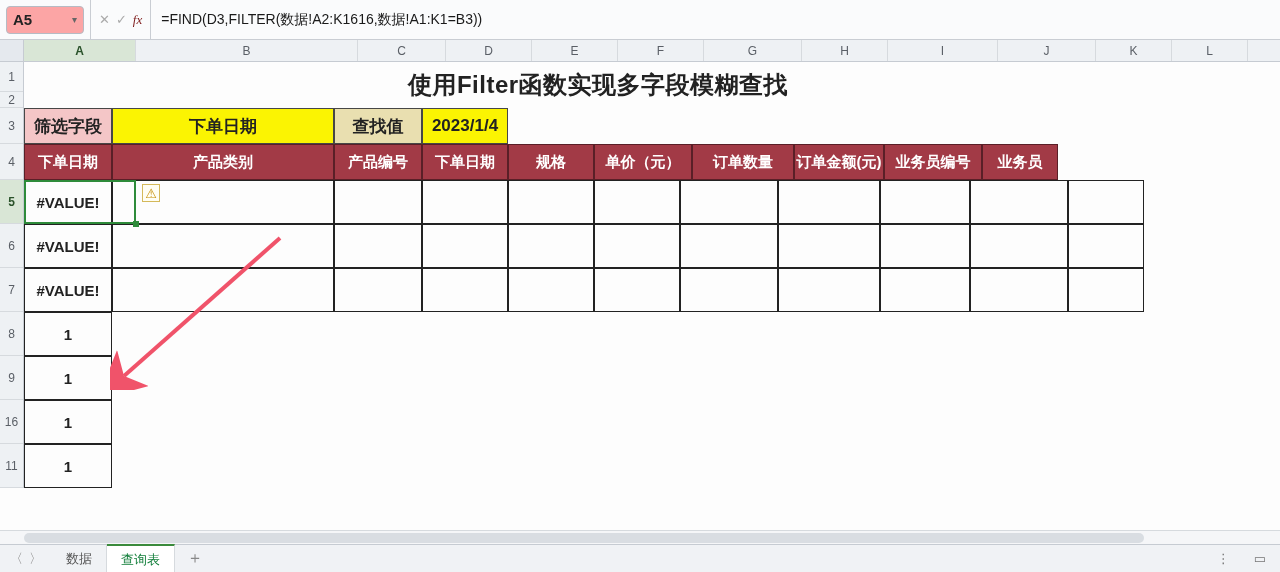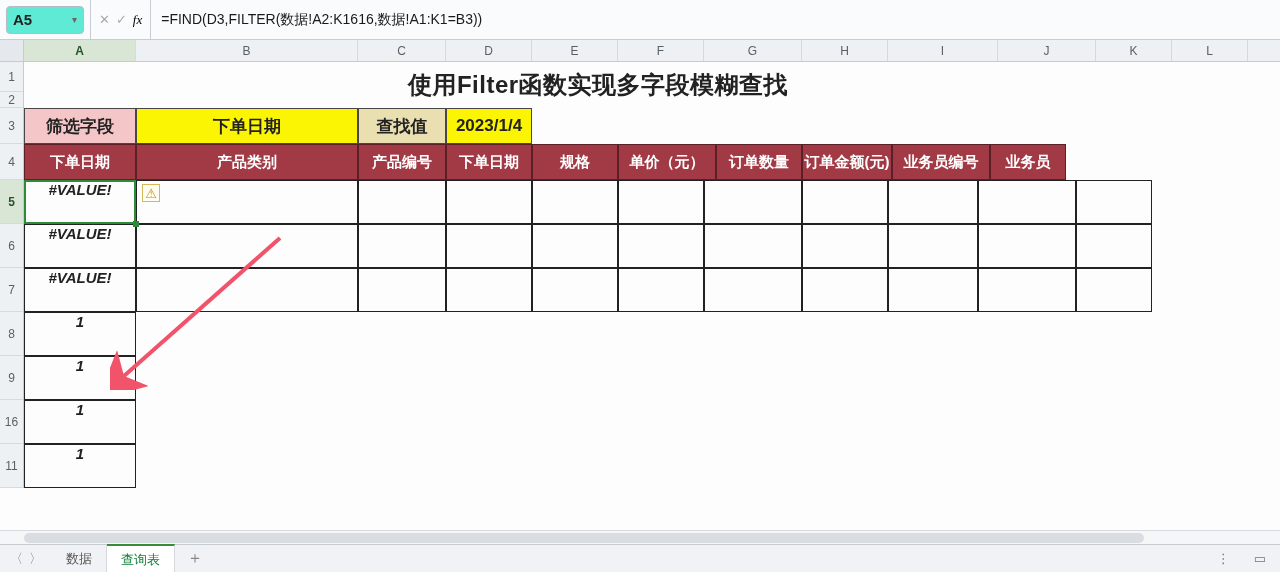--- a/index.html
+++ b/index.html
@@ -2,25 +2,25 @@
 <html><head>
 <meta charset="utf-8">
 <style>
   * { box-sizing: border-box; }
   html, body { margin:0; padding:0; font-family: "Microsoft YaHei", Arial, sans-serif; font-size:13px; color:#222; }
   body { width:1280px; height:572px; background:#fdfdfd; overflow:hidden; position:relative; }
 
   
   .formula-bar { display:flex; align-items:stretch; height:40px; border-bottom:1px solid #c9cdd3; background:#fafbfc; }
   .name-box-wrap { display:flex; align-items:center; padding:4px 6px; border-right:1px solid #c9cdd3; }
-  .name-box { width:78px; height:28px; border:1px solid #b5bbc4; border-radius:4px; background:#5eead4; display:flex; align-items:center; justify-content:space-between; padding:0 6px; }
+  .name-box { width:78px; height:28px; border:1px solid #b5bbc4; border-radius:4px; background:#fca5a5; display:flex; align-items:center; justify-content:space-between; padding:0 6px; }
   .name-box span.sel { font-weight:600; font-size:15px; }
   .chev { font-size:10px; color:#666; }
   .fx-controls { display:flex; align-items:center; gap:6px; padding:0 8px; border-right:1px solid #c9cdd3; color:#777; }
-  .fx-label { font-style:italic; font-family:"Times New Roman",serif; color:#000000; }
+  .fx-label { font-style:italic; font-family:"Times New Roman",serif; color:#7f1d1d; }
   .formula-text { flex:1; display:flex; align-items:center; padding:0 10px; font-size:14px; color:#1a1a1a; font-family:"Segoe UI",Arial,sans-serif; }
 
   
   .col-headers { display:flex; height:22px; background:#eef1f4; border-bottom:1px solid #c6cbd2; font-size:12px; color:#5a5f66; }
   .row-hdr-spacer { width:24px; border-right:1px solid #c6cbd2; background:#e5e9ee; }
   .col-head { border-right:1px solid #d6dade; display:flex; align-items:center; justify-content:center; }
   .col-head.sel { background:#d9e6d6; color:#2a522a; font-weight:600; }
   
   .cA{width:112px}.cB{width:222px}.cC{width:88px}.cD{width:86px}.cE{width:86px}.cF{width:86px}.cG{width:98px}.cH{width:86px}.cI{width:110px}.cJ{width:98px}.cK{width:76px}.cL{width:76px}
 
@@ -43,23 +43,23 @@
   .pink  { background:#f4c6c7; }
   .yellow{ background:#fbf402; }
   .tan   { background:#e9dfb0; }
 
   
   .row4 { display:flex; height:36px; }
   .row4 .hcell { background:#a23a46; color:#fff; font-weight:700; display:flex; align-items:center; justify-content:center; border:1px solid #5a1f27; font-size:15px;}
 
   
   .drow { display:flex; height:44px; }
-  .dcell { border:1px solid #222; display:flex; align-items:flex-start; justify-content:center; font-size:15px;font-style:italic; }
+  .dcell { border:1px solid #222; display:flex; align-items:center; justify-content:center; font-size:15px; }
   .dcell.colA { font-weight:600; }
-  .colA{width:112px}.colB{width:222px}.colC{width:88px}.colD{width:86px}.colE{width:86px}.colF{width:86px}.colG{width:98px}.colH{width:86px}.colI{width:90px}.colJ{width:98px}.colK{width:76px}
+  .colA{width:88px}.colB{width:222px}.colC{width:88px}.colD{width:86px}.colE{width:86px}.colF{width:86px}.colG{width:98px}.colH{width:102px}.colI{width:90px}.colJ{width:98px}.colK{width:76px}
 
   
   .active-outline { position:absolute; border:2px solid #2e8b3a; pointer-events:none; }
   .active-fill-handle { position:absolute; width:6px; height:6px; background:#2e8b3a; pointer-events:none; }
 
   
   .warn { position:absolute; width:18px; height:18px; display:flex; align-items:center; justify-content:center; color:#c58c00; border:1px solid #d4b95a; background:#fffef3; font-size:13px;}
   
   
   .arrow-svg { position:absolute; pointer-events:none; }

